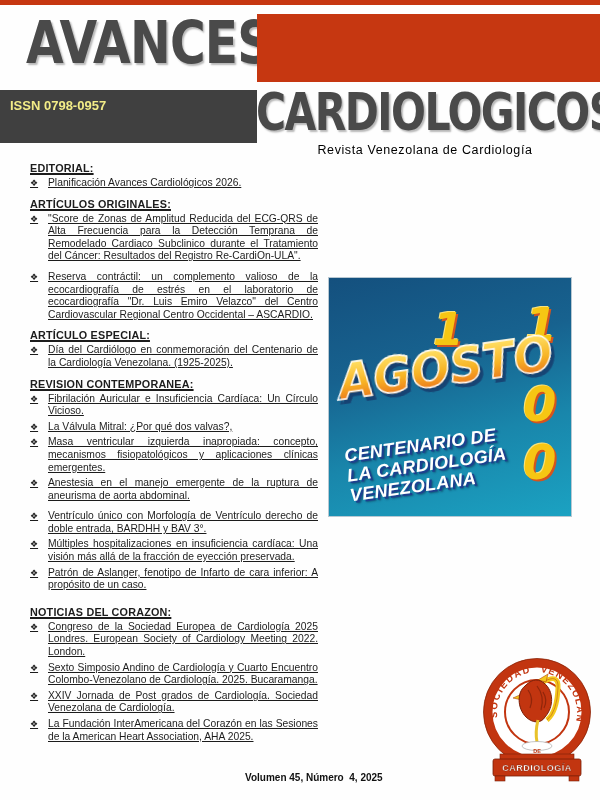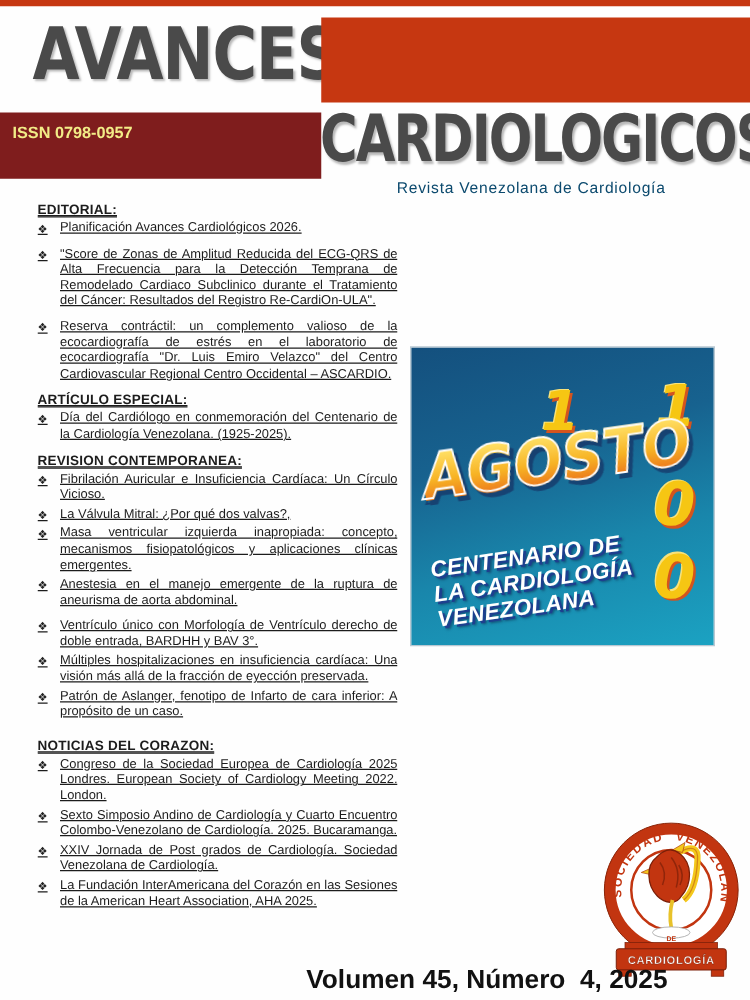--- a/index.html
+++ b/index.html
@@ -2,25 +2,25 @@
 <html><head>
 <meta charset="utf-8">
 <style>
   html,body{margin:0;padding:0;}
   body{width:600px;height:800px;background:#ffffff;font-family:"Liberation Sans",sans-serif;position:relative;overflow:hidden;}
   .page{position:absolute;inset:0;background:#fefefe;padding-left:36px;}
 
   
   .topbar{position:absolute;left:0;top:0;width:600px;height:5px;background:#c63711;}
   .red-block-tr{position:absolute;left:257px;top:14px;width:343px;height:68px;background:#c63711;}
-  .red-block-issn{position:absolute;left:0;top:90px;width:257px;height:53px;background:#7f1d1d;padding:0;}
+  .red-block-issn{position:absolute;left:0;top:90px;width:257px;height:53px;background:#404040;padding:0;}
   .issn-text{position:absolute;left:10px;top:7px;color:#f2ec87;font-weight:bold;font-size:13px;line-height:18px;white-space:pre;}
   .title-avances{position:absolute;left:26px;top:9px;font-family:"DejaVu Sans",sans-serif;font-weight:bold;font-size:58px;color:#4a4a4a;letter-spacing:-1px;transform:scaleX(0.84);transform-origin:left top;text-shadow:2px 2px 2px rgba(0,0,0,0.28);white-space:nowrap;}
   .title-cardio{position:absolute;left:256px;top:82px;font-family:"DejaVu Sans",sans-serif;font-weight:bold;font-size:52px;color:#4a4a4a;letter-spacing:-2px;transform:scaleX(0.79);transform-origin:left top;text-shadow:2px 2px 2px rgba(0,0,0,0.28);white-space:nowrap;}
-  .tagline{position:absolute;left:250px;top:143px;width:350px;text-align:center;color:#0c4a6e;font-size:12.5px;line-height:15px;letter-spacing:0.6px;}
+  .tagline{position:absolute;left:250px;top:143px;width:350px;text-align:center;color:#000000;font-size:12.5px;line-height:15px;letter-spacing:0.6px;}
 
   
   .toc{position:absolute;left:30px;top:162px;width:288px;height:614px;overflow:hidden;color:#1c1c1c;}
   .toc-section{margin-top:8px;text-decoration:underline;}
   .toc-section:first-child{margin-top:0;}
   .toc-heading{font-weight:bold;font-size:10.8px;text-decoration:underline;text-underline-offset:2px;margin-bottom:2px;letter-spacing:0.2px;}
   .toc-item{display:flex;margin-top:3px;}
   .toc-bullet{flex:0 0 18px;font-size:9px;padding-top:1px;color:#222;}
   .toc-item-text{flex:1;font-size:10.3px;line-height:12.6px;text-align:justify;}
 
@@ -31,21 +31,21 @@
   .d-tr{left:196px;top:24px;font-size:46px;}
   .d-mr{left:194px;top:102px;font-size:48px;}
   .d-br{left:194px;top:160px;font-size:48px;}
   .poster-month{position:absolute;left:6px;top:80px;font-family:"DejaVu Sans",sans-serif;font-weight:bold;font-style:italic;font-size:50px;line-height:1;transform:rotate(-8deg) scaleX(0.92);transform-origin:left top;color:#f5a31a;background:linear-gradient(#ffe065 10%,#f7b324 55%,#e8641a 100%);-webkit-background-clip:text;background-clip:text;-webkit-text-fill-color:transparent;-webkit-text-stroke:1.5px #fdfdfd;filter:drop-shadow(3px 4px 0 rgba(22,44,96,0.65));white-space:nowrap;}
   .poster-caption{position:absolute;left:14px;top:168px;transform:rotate(-8deg);transform-origin:left top;color:#ffffff;font-weight:bold;font-style:italic;font-size:18px;line-height:20px;letter-spacing:0.3px;text-shadow:2px 2px 0 #1d3f8f, 3px 3px 2px rgba(10,25,60,0.5);white-space:nowrap;}
 
   
   .logo{position:absolute;left:480px;top:650px;width:114px;height:138px;}
 
   
-  .footer-vol{position:absolute;left:245px;top:772px;font-weight:bold;font-size:21px;color:#111;white-space:pre;}
+  .footer-vol{position:absolute;left:245px;top:772px;font-weight:bold;font-size:10px;color:#111;white-space:pre;}
 </style>
 </head>
 <body>
 
 <div class="page">
 
   <div class="topbar"></div>
   <div class="title-avances">AVANCES</div>
   <div class="red-block-tr"></div>
   <div class="red-block-issn">
@@ -60,20 +60,21 @@
 
     <div class="toc-section">
       <div class="toc-heading">EDITORIAL:</div>
       <div class="toc-item">
           <span class="toc-bullet">❖</span>
           <span class="toc-item-text">Planificación Avances Cardiológicos 2026.</span>
         </div>
     </div>
 
     <div class="toc-section">
+      <div class="toc-heading">ARTÍCULOS ORIGINALES:</div>
       <div class="toc-item">
           <span class="toc-bullet">❖</span>
           <span class="toc-item-text">"Score de Zonas de Amplitud Reducida del ECG-QRS de Alta Frecuencia para la Detección Temprana de Remodelado Cardiaco Subclinico durante el Tratamiento del Cáncer: Resultados del Registro Re-CardiOn-ULA".</span>
         </div>
       <div class="toc-item" style="margin-top:8px;">
           <span class="toc-bullet">❖</span>
           <span class="toc-item-text">Reserva contráctil: un complemento valioso de la ecocardiografía de estrés en el laboratorio de ecocardiografía "Dr. Luis Emiro Velazco" del Centro Cardiovascular Regional Centro Occidental – ASCARDIO.</span>
         </div>
     </div>
 

